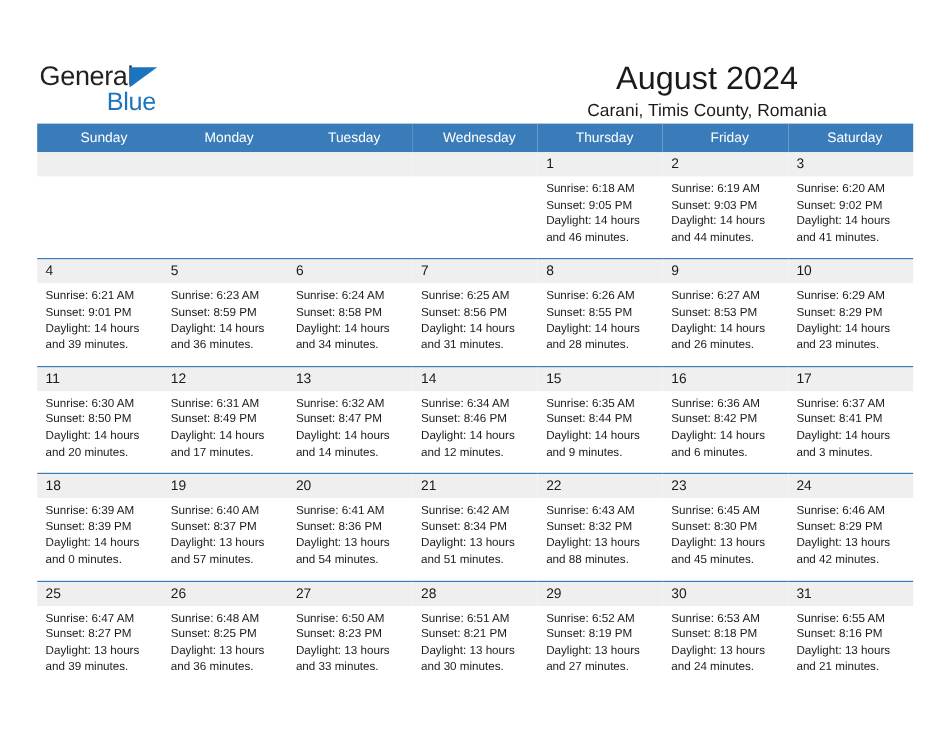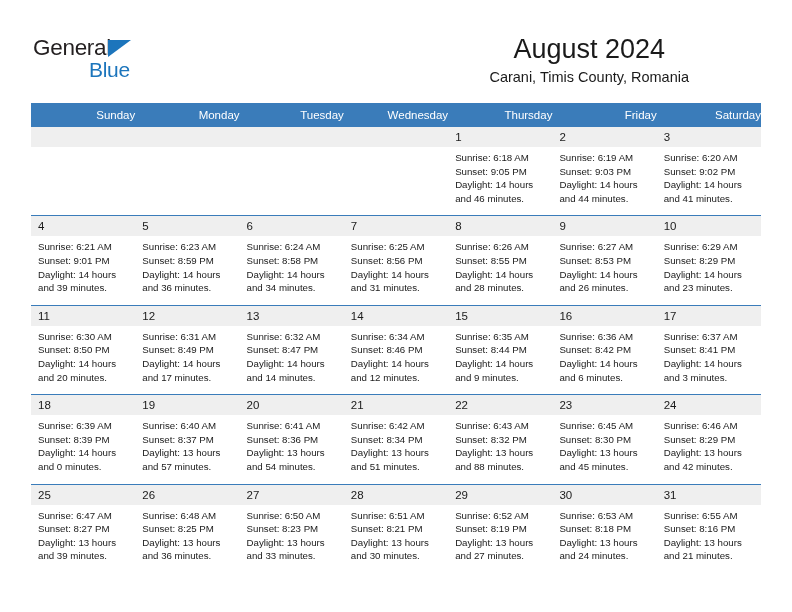--- a/index.html
+++ b/index.html
@@ -13,21 +13,21 @@
     position: relative;
     width: 792px;
     height: 612px;
     background: #ffffff;
     overflow: hidden;
   }
 
   
   .header {
     position: absolute;
-    left: 0; top: 0;
+    left: 0; top: 16px;
     width: 724px;
     height: 103px;
     padding-left: 17px;
   }
   .logo {
     position: absolute;
     left: 33px;
     top: 36px;
     width: 200px;
     height: 50px;
@@ -87,21 +87,21 @@
     top: 103px;
     width: 730px;
     border-collapse: collapse;
     table-layout: fixed;
   }
   .calendar th {
     background: #3a7cba;
     color: #ffffff;
     font-size: 11.5px;
     font-weight: normal;
-    text-align: right;
+    text-align: center;
     padding: 6px 0 6px 7px;
     height: 22px;
     letter-spacing: 0px;
   }
   .calendar td {
     vertical-align: top;
     width: 104.28px;
     padding: 0;
     border-top: 1.6px solid #3a7cba;
     background: #ffffff;

